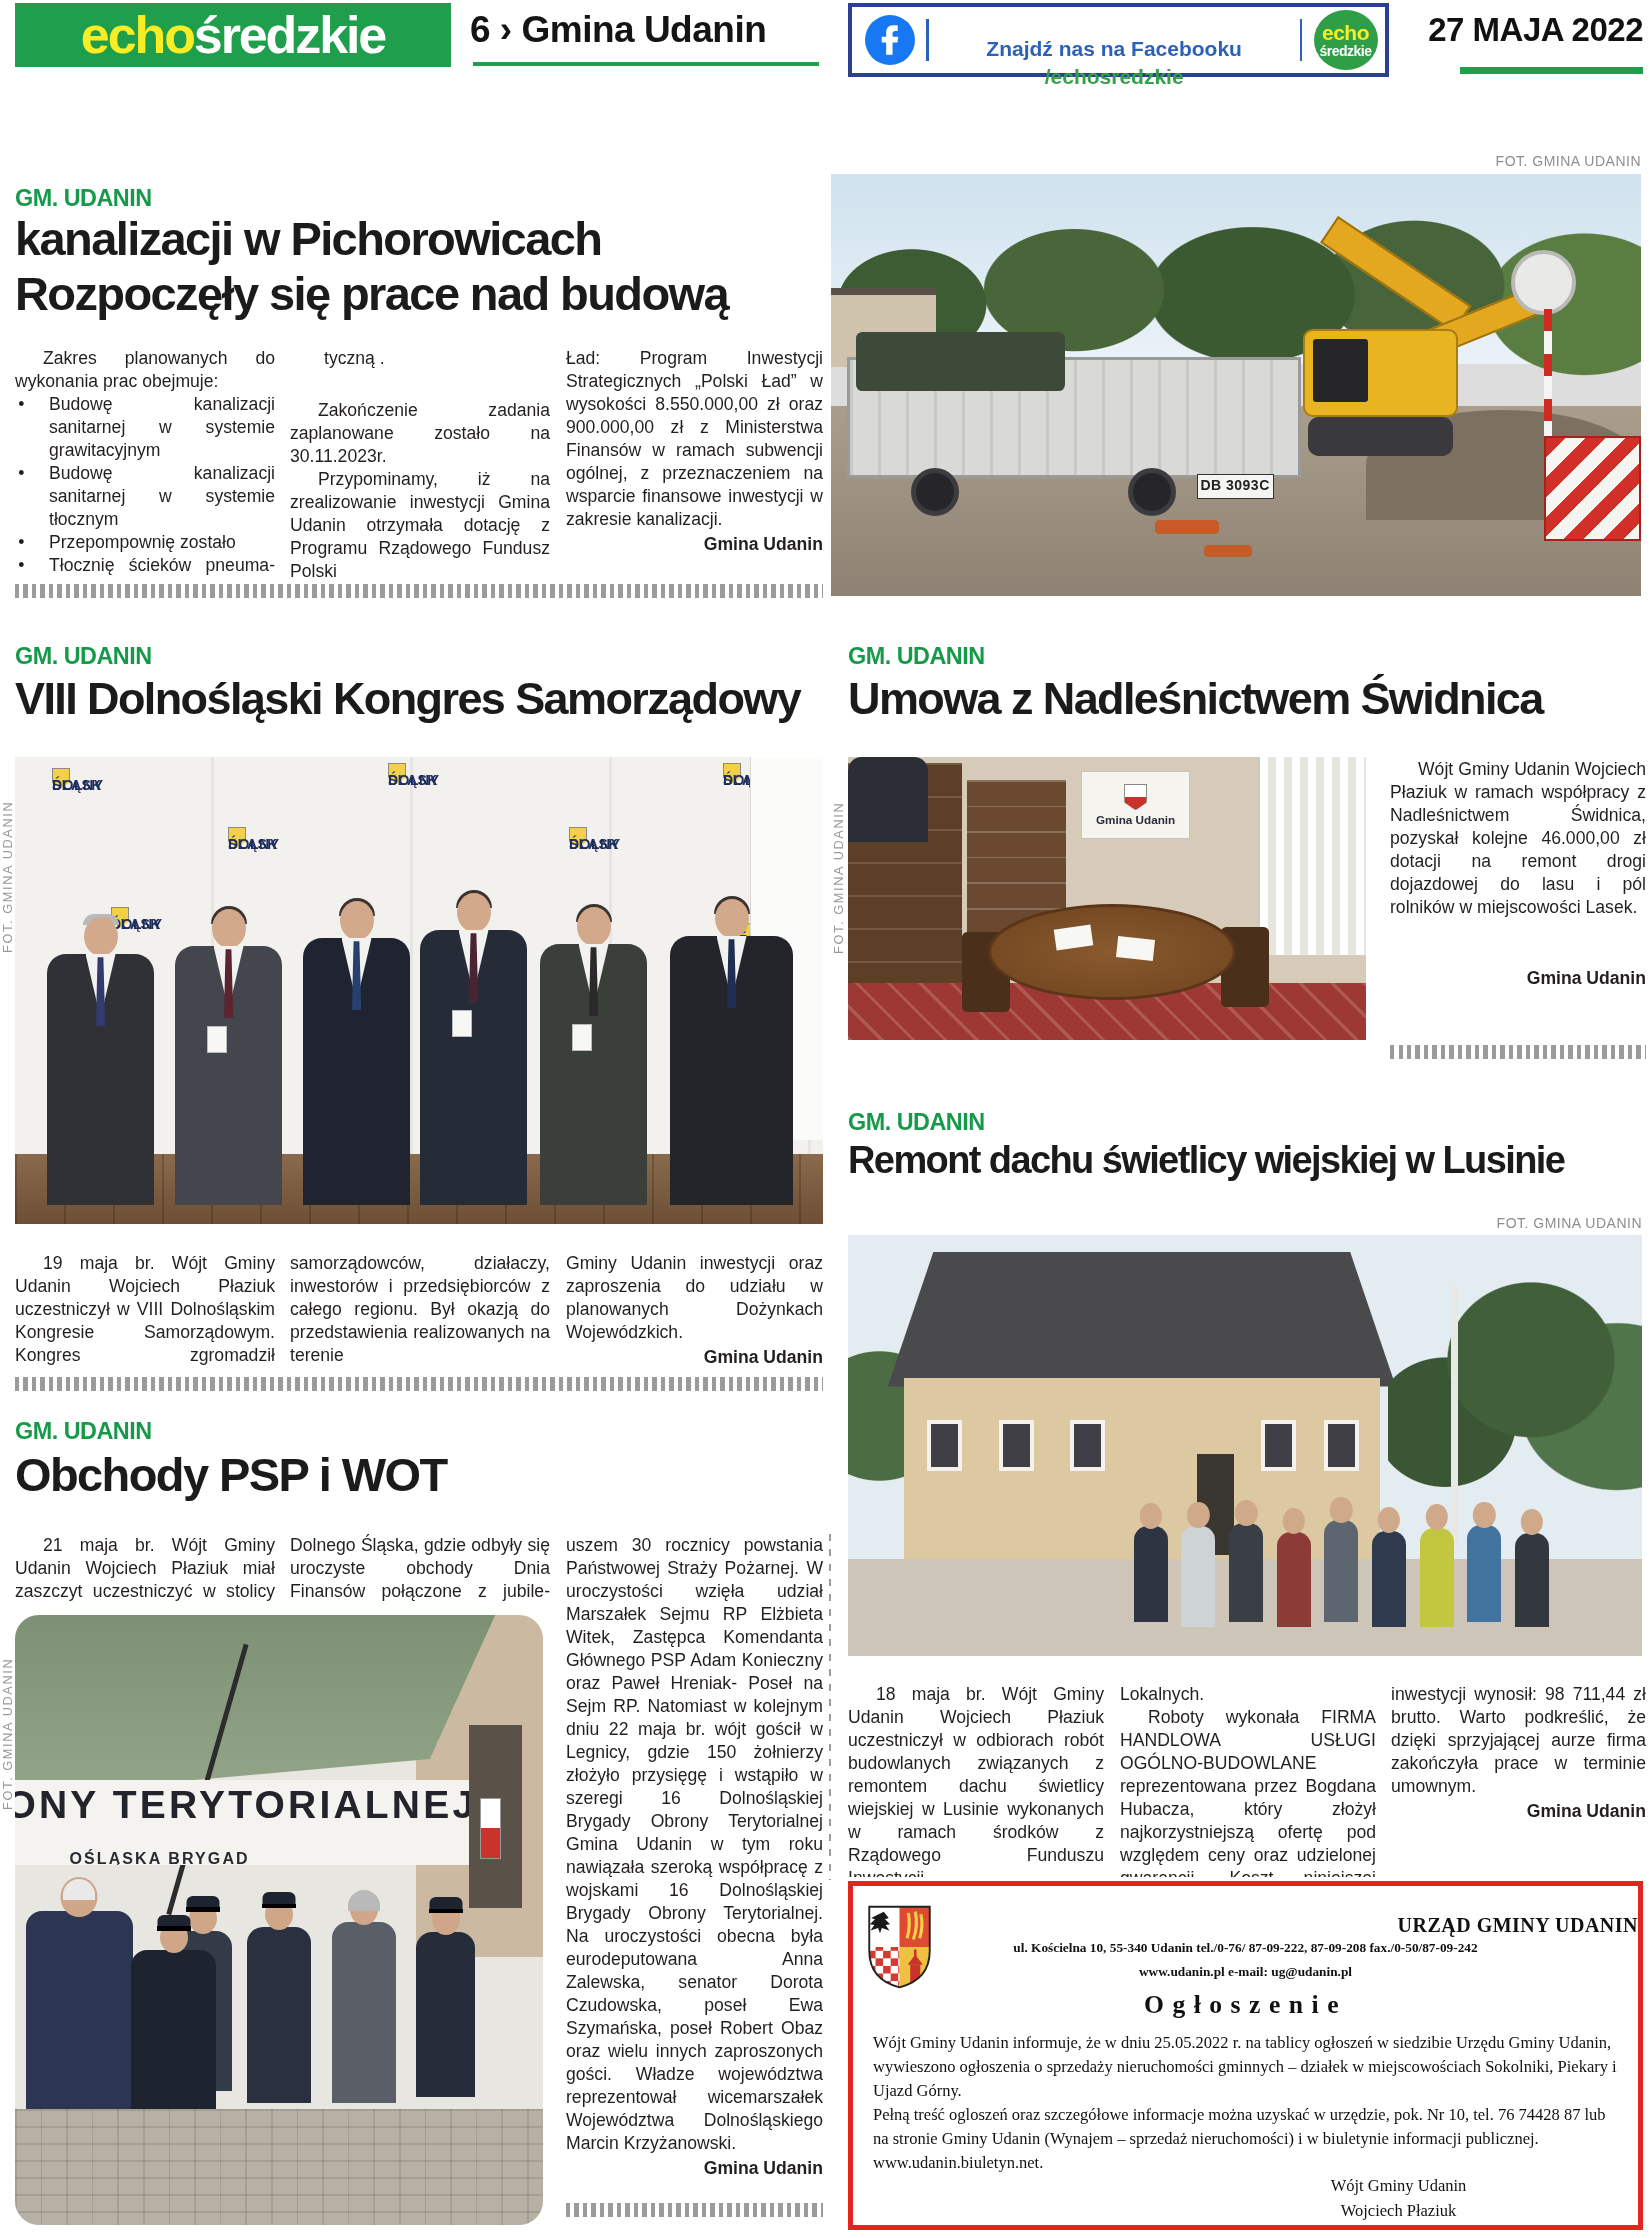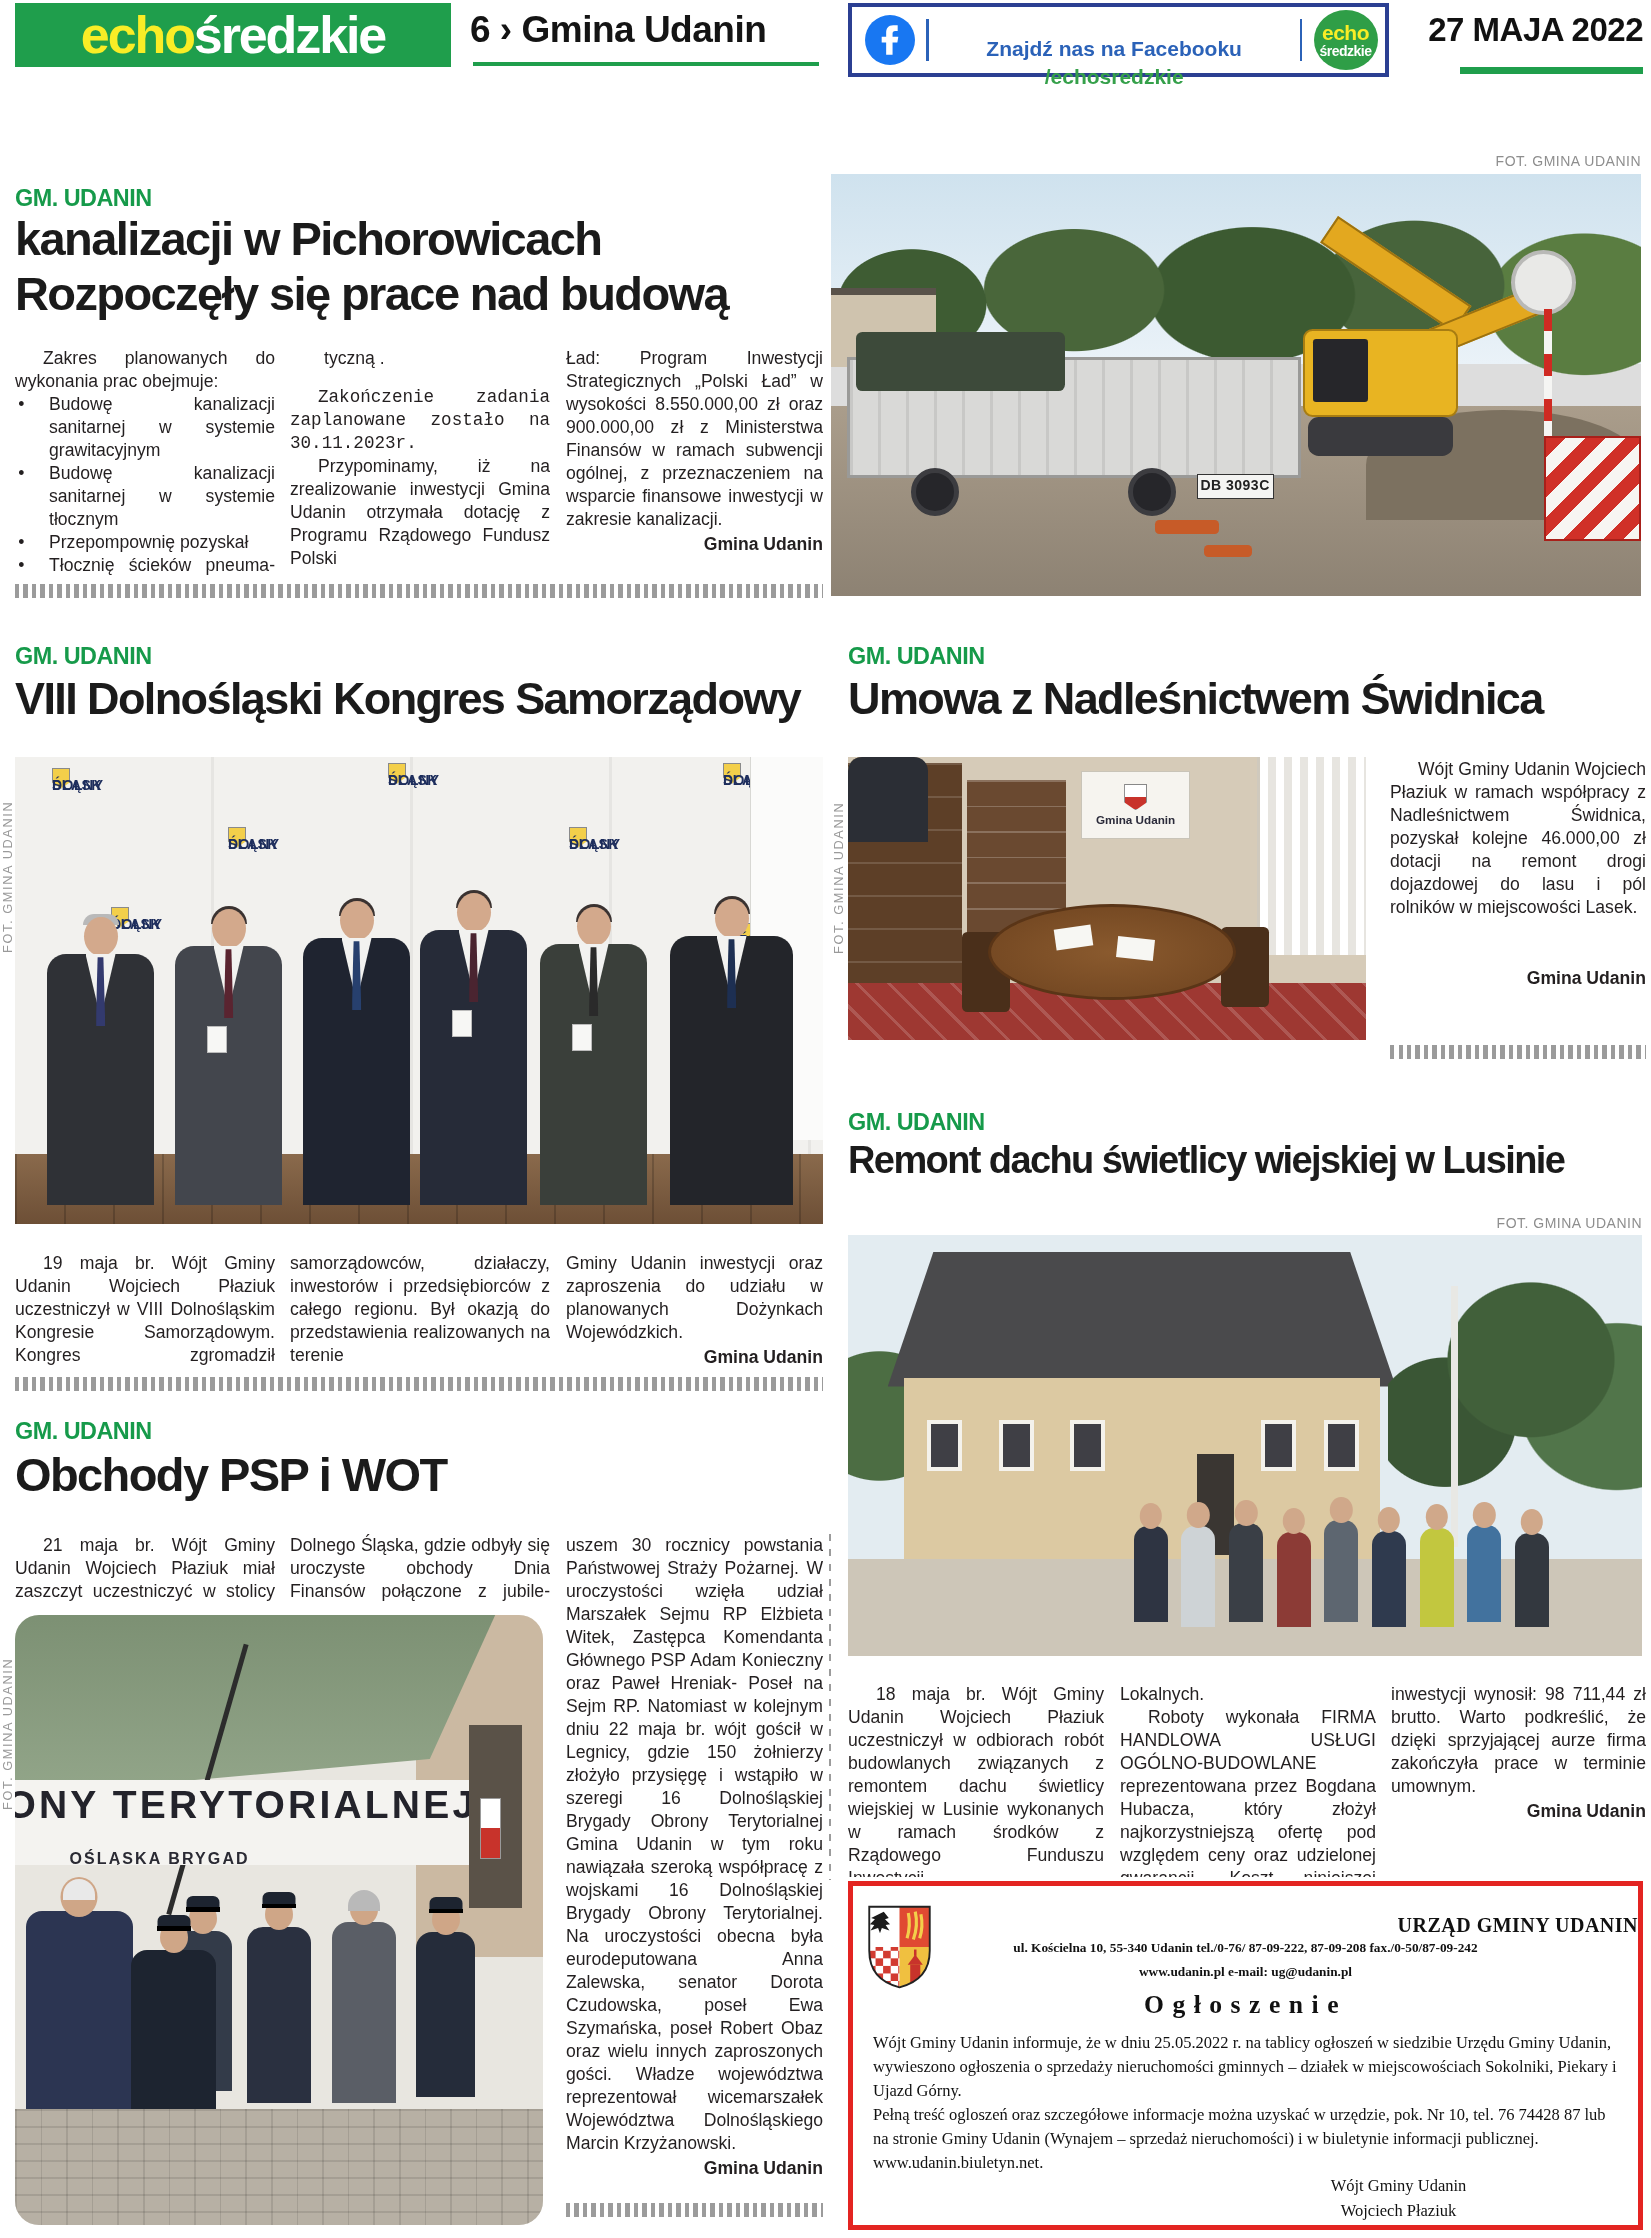--- a/index.html
+++ b/index.html
@@ -246,27 +246,27 @@
     <div class="p1-barrier"></div>
     <div class="p1-pipe" style="left:40%;top:82%;width:64px;height:14px;"></div>
     <div class="p1-pipe" style="left:46%;top:88%;width:48px;height:11.7px;"></div>
   </div>
 
   <div class="abs txtcol" style="left:15px;top:347px;width:260px;height:237px;">
     <p class="indent">Zakres planowanych do wykonania prac obejmuje:</p>
     <ul class="bullets">
       <li>Budowę kanalizacji sanitarnej w systemie grawitacyjnym</li>
       <li>Budowę kanalizacji sanitarnej w systemie tłocznym</li>
-      <li>Przepompownię pozyskał</li>
+      <li>Przepompownię zostało</li>
       <li class="cont">Tłocznię ścieków pneuma-</li>
     </ul>
   </div>
   <div class="abs txtcol" style="left:290px;top:347px;width:260px;height:237px;">
     <p class="hang">tyczną .</p>
-    <p class="indent" style="margin-top:16px;font-family:Liberation Mono, monospace;">Zakończenie zadania zaplanowane zostało na 30.11.2023r.</p>
+    <p class="indent" style="margin-top:29px;">Zakończenie zadania zaplanowane zostało na 30.11.2023r.</p>
     <p class="indent cont">Przypominamy, iż na zrealizowanie inwestycji Gmina Udanin otrzymała dotację z Programu Rządowego Fundusz Polski</p>
   </div>
   <div class="abs txtcol" style="left:566px;top:347px;width:257px;height:237px;">
     <p>Ład: Program Inwestycji Strategicznych „Polski Ład” w wysokości 8.550.000,00 zł oraz 900.000,00 zł z Ministerstwa Finansów w ramach subwencji ogólnej, z przeznaczeniem na wsparcie finansowe inwestycji w zakresie kanalizacji.</p>
     <span class="byline">Gmina Udanin</span>
   </div>
   <div class="abs divider" style="left:15px;top:584px;width:808px;"></div>
 
   <div class="abs tag" style="left:15px;top:643px;">GM. UDANIN</div>
   <div class="abs headline" style="left:15px;top:672px;font-size:45px;">VIII Dolnośląski Kongres Samorządowy</div>

